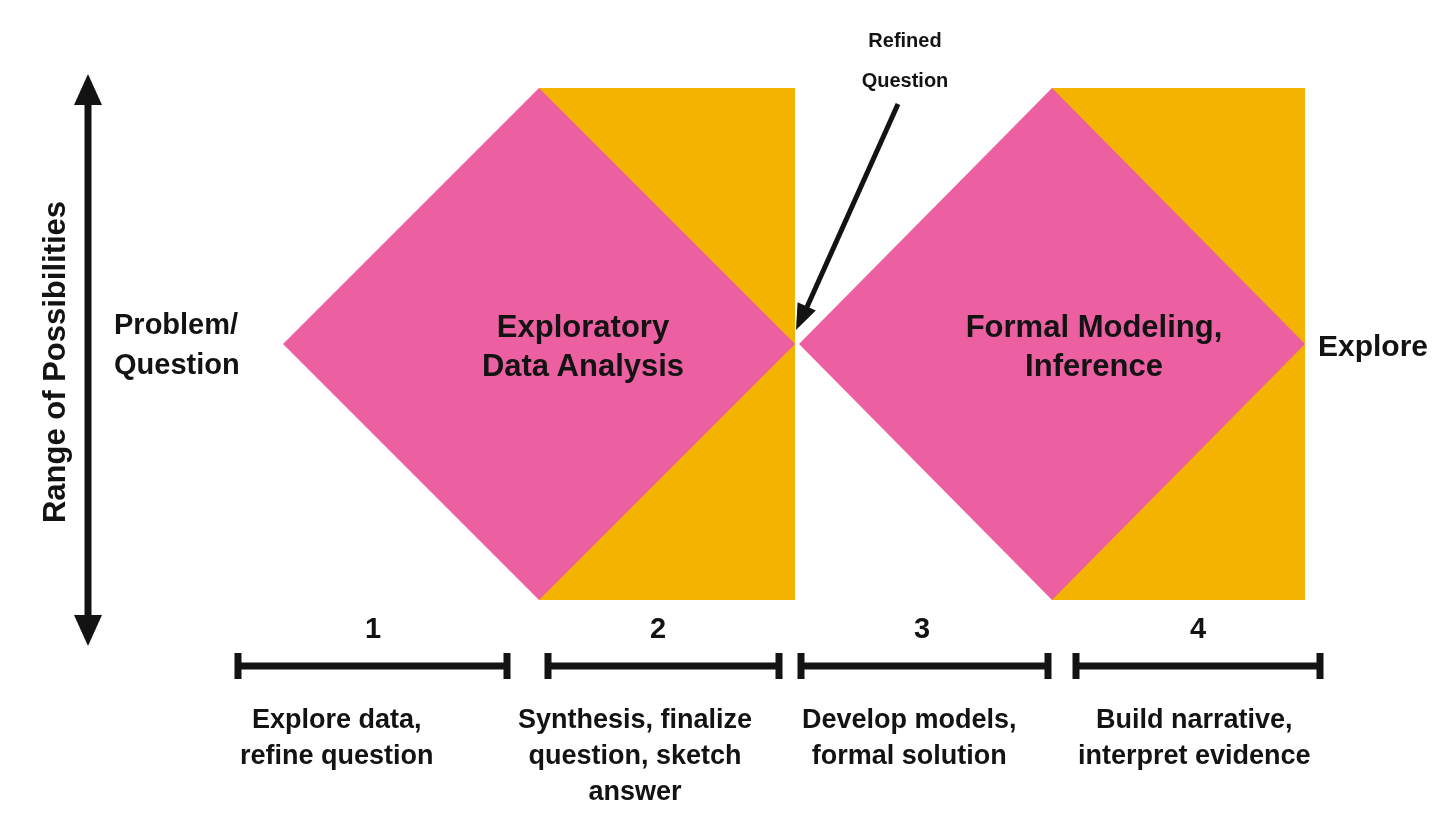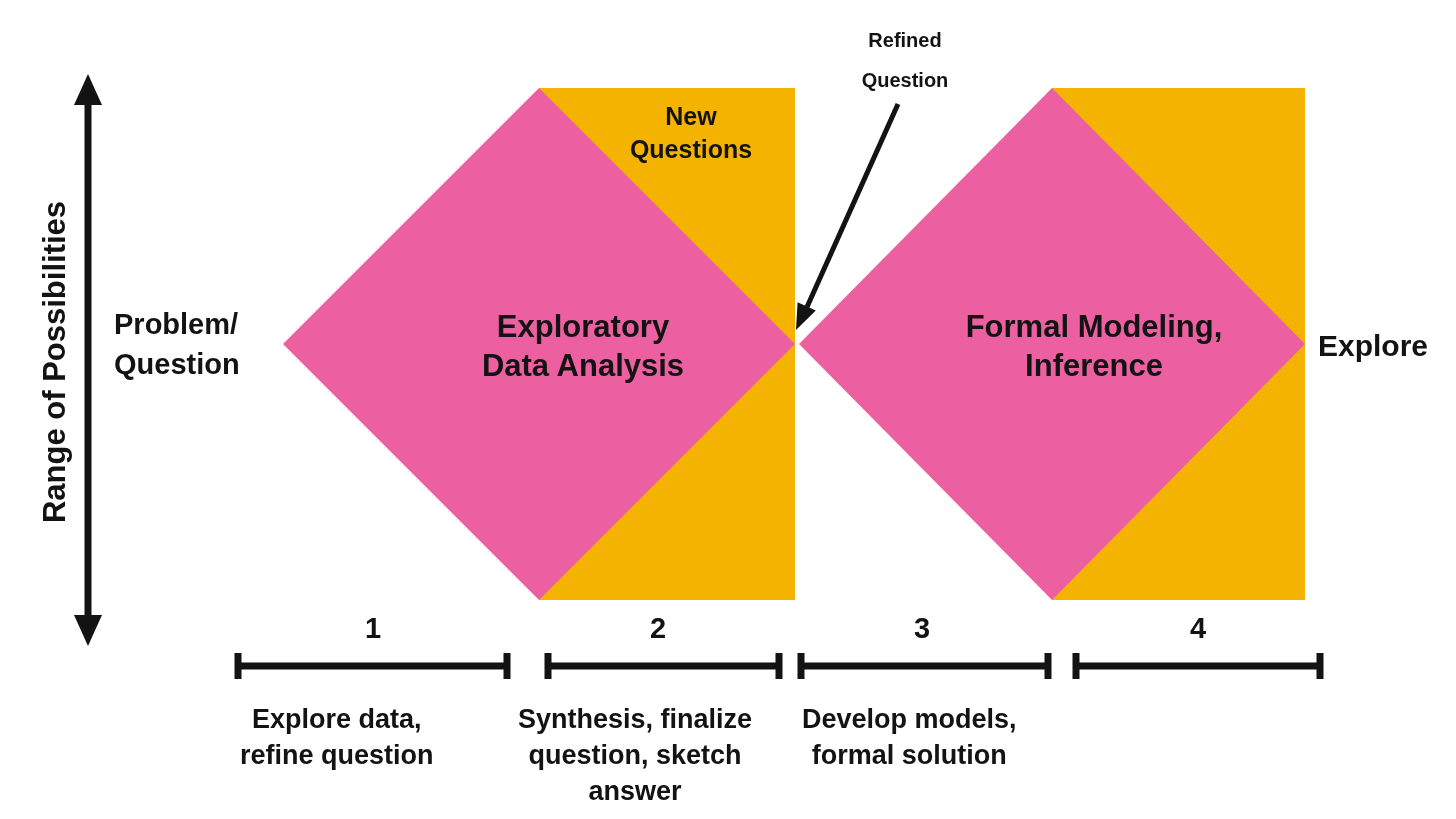--- a/index.html
+++ b/index.html
@@ -118,34 +118,34 @@
 
   <div class="label problem-label">Problem/
 Question</div>
 
   <div class="label diamond-label diamond-label-1">Exploratory
 Data Analysis</div>
 
   <div class="label diamond-label diamond-label-2">Formal Modeling,
 Inference</div>
 
-  <div class="label new-questions-label">New
-Questions</div>
 
   <div class="label refined-question-label">Refined
 Question</div>
 
   <div class="label results-label">Explore</div>
 
   <div class="label phase-number" style="left:373px">1</div>
   <div class="label phase-number" style="left:658px">2</div>
   <div class="label phase-number" style="left:922px">3</div>
   <div class="label phase-number" style="left:1198px">4</div>
 
   <div class="label phase-desc" style="left:240px">Explore data,
 refine question</div>
   <div class="label phase-desc" style="left:518px">Synthesis, finalize
 question, sketch
 answer</div>
   <div class="label phase-desc" style="left:802px">Develop models,
 formal solution</div>
+  <div class="label phase-desc" style="left:1078px">Build narrative,
+interpret evidence</div>
 
 </div>
 
 </body></html>

